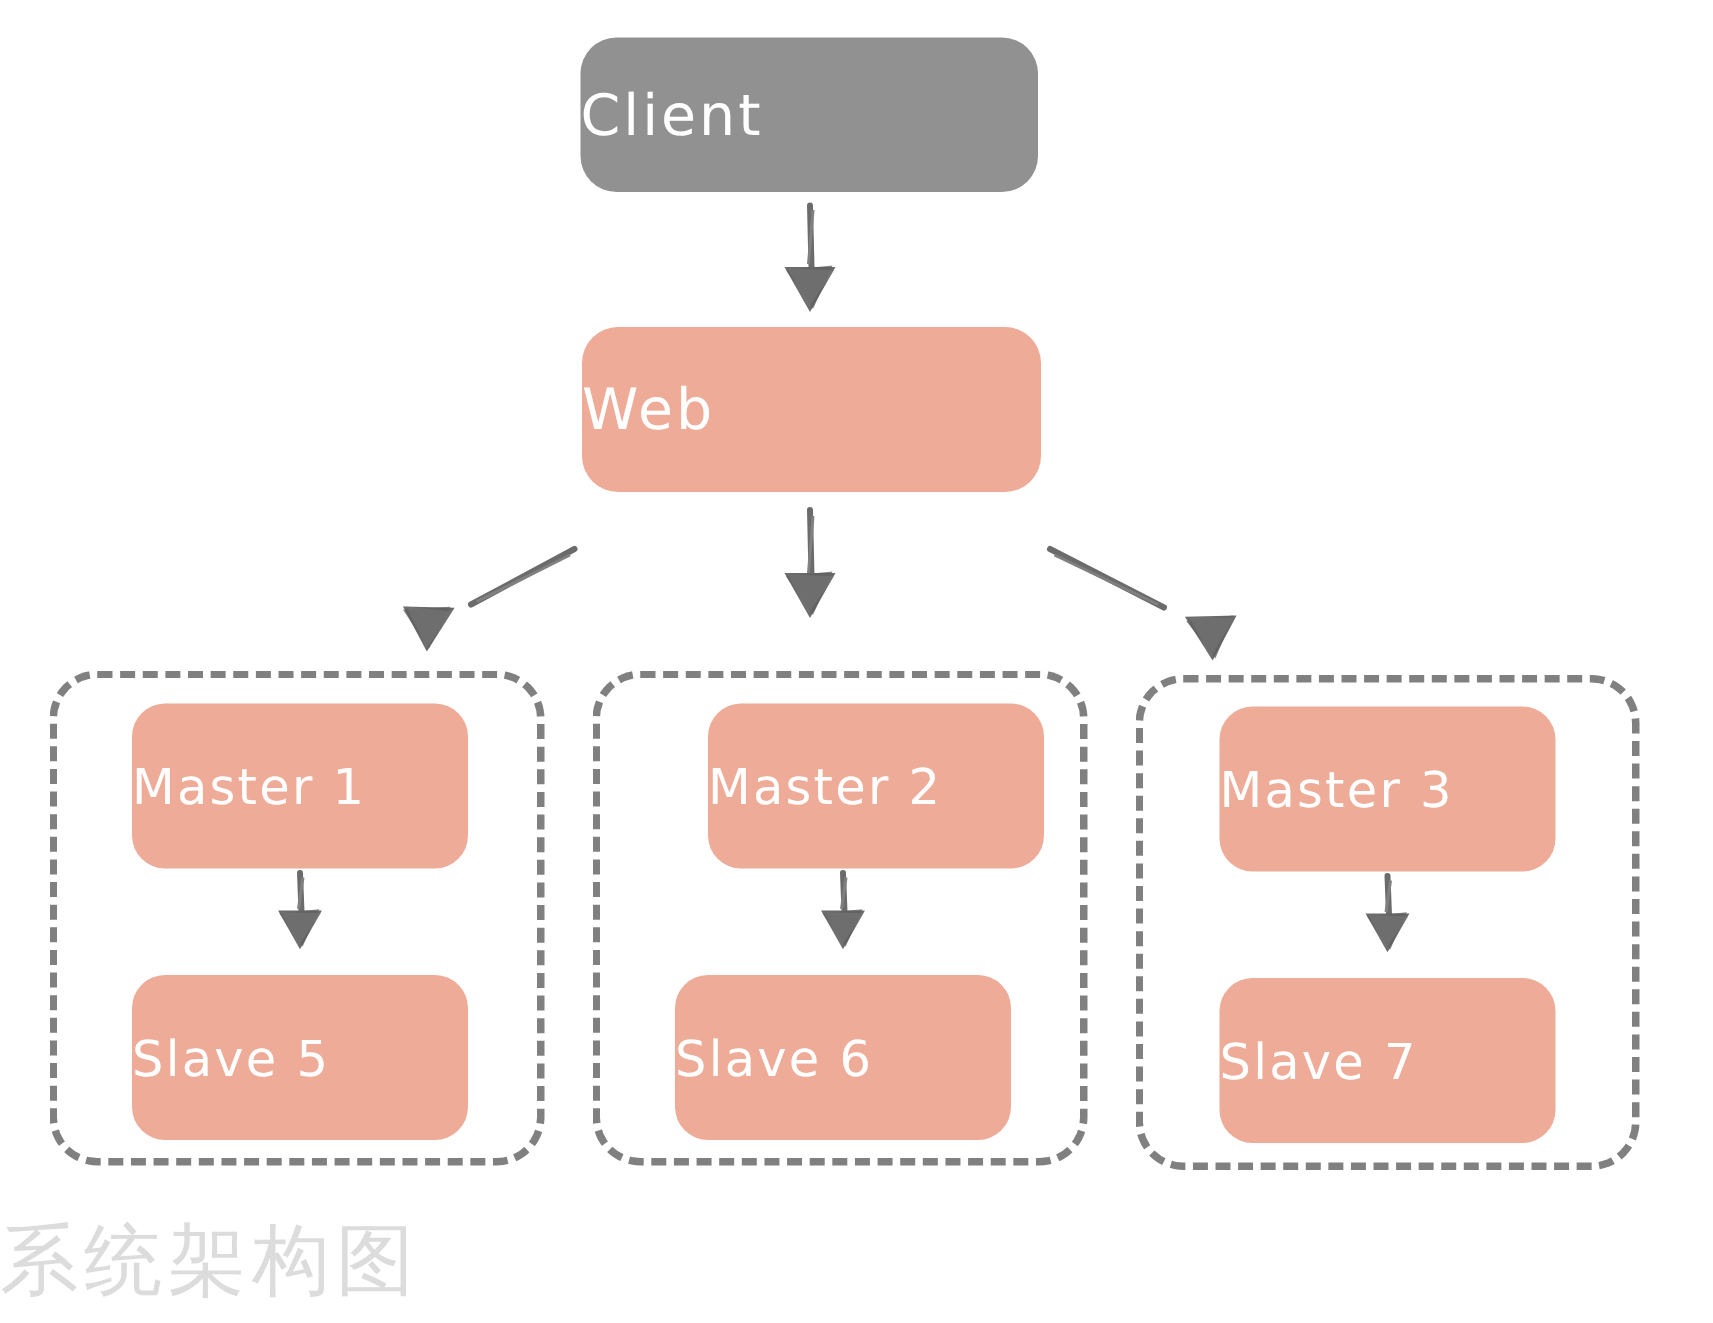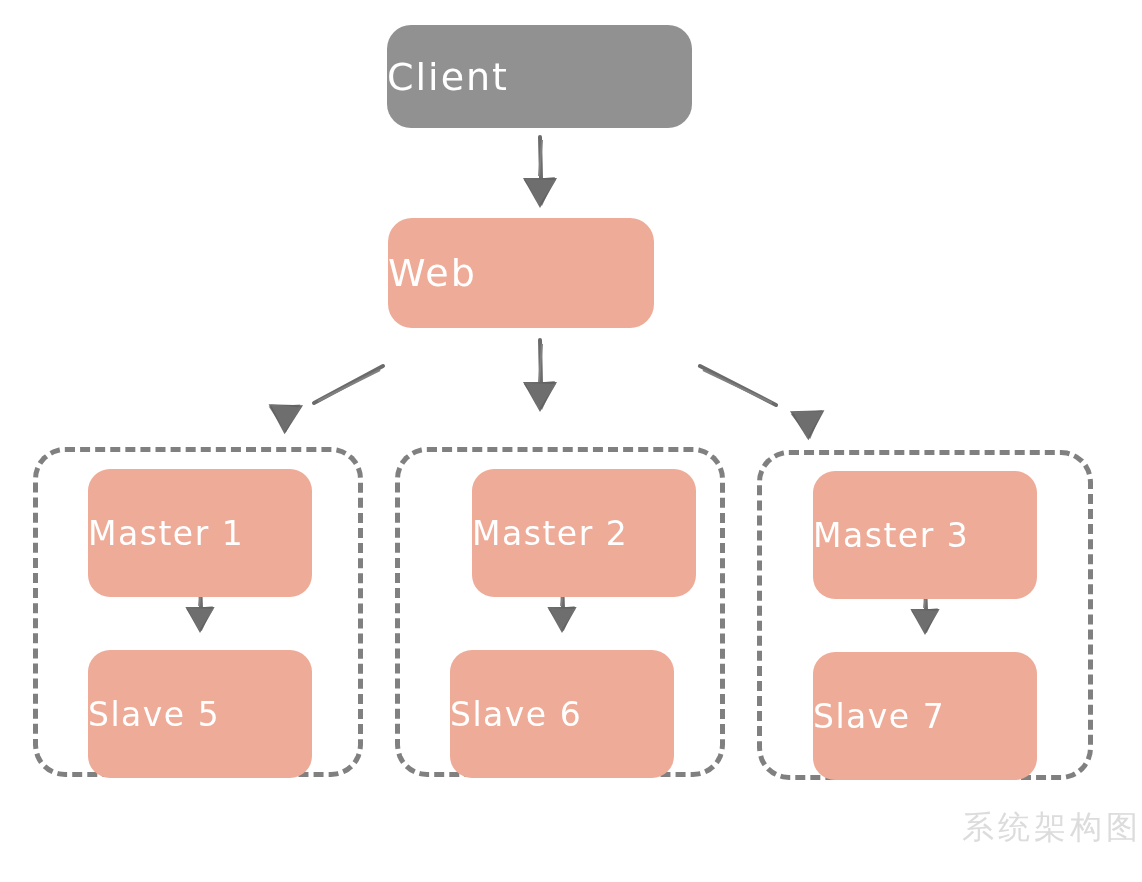--- a/index.html
+++ b/index.html
@@ -38,40 +38,40 @@
   #node-client {
     left: 387px;  top: 25px;
     width: 305px; height: 103px;
     background: #919191;
     border-radius: 24px;
   }
   #node-client .node-label { font-size: 38px; letter-spacing: 2px; }
 
   #node-web {
     left: 388px;  top: 218px;
-    width: 266px; height: 110px;
+    width: 306px; height: 110px;
     background: #eeab97;
     border-radius: 24px;
   }
   #node-web .node-label { font-size: 38px; letter-spacing: 2px; }
 
   .group {
     position: absolute;
     box-sizing: border-box;
     border: 5px dashed #808080;
     border-radius: 32px;
   }
   #group-1 { left: 33px;  top: 447px; width: 330px; height: 330px; }
   #group-2 { left: 395px; top: 447px; width: 330px; height: 330px; }
   #group-3 { left: 757px; top: 450px; width: 336px; height: 330px; }
 
   .node-master, .node-slave {
     background: #eeab97;
     width: 224px;
-    height: 128px;
+    height: 110px;
     border-radius: 22px;
   }
   .node-master .node-label, .node-slave .node-label { font-size: 33px; }
 
   #node-master-1 { left: 88px;  top: 469px; }
   #node-slave-1  { left: 88px;  top: 650px; }
   #node-master-2 { left: 472px; top: 469px; }
   #node-slave-2  { left: 450px; top: 650px; }
   #node-master-3 { left: 813px; top: 471px; }
   #node-slave-3  { left: 813px; top: 652px; }
@@ -82,22 +82,22 @@
     width: 1142px;
     height: 882px;
     pointer-events: none;
   }
 
   #caption {
     position: absolute;
     left: 0;
     top: 806px;
     width: 1142px;
-    text-align: right;
-    font-size: 32px;
+    text-align: left;
+    font-size: 52px;
     color: #dcdcdc;
     letter-spacing: 4px;
     font-family: "DejaVu Sans", sans-serif;
     user-select: none;
   }
 </style>
 </head>
 <body>
 
 <div id="canvas">

